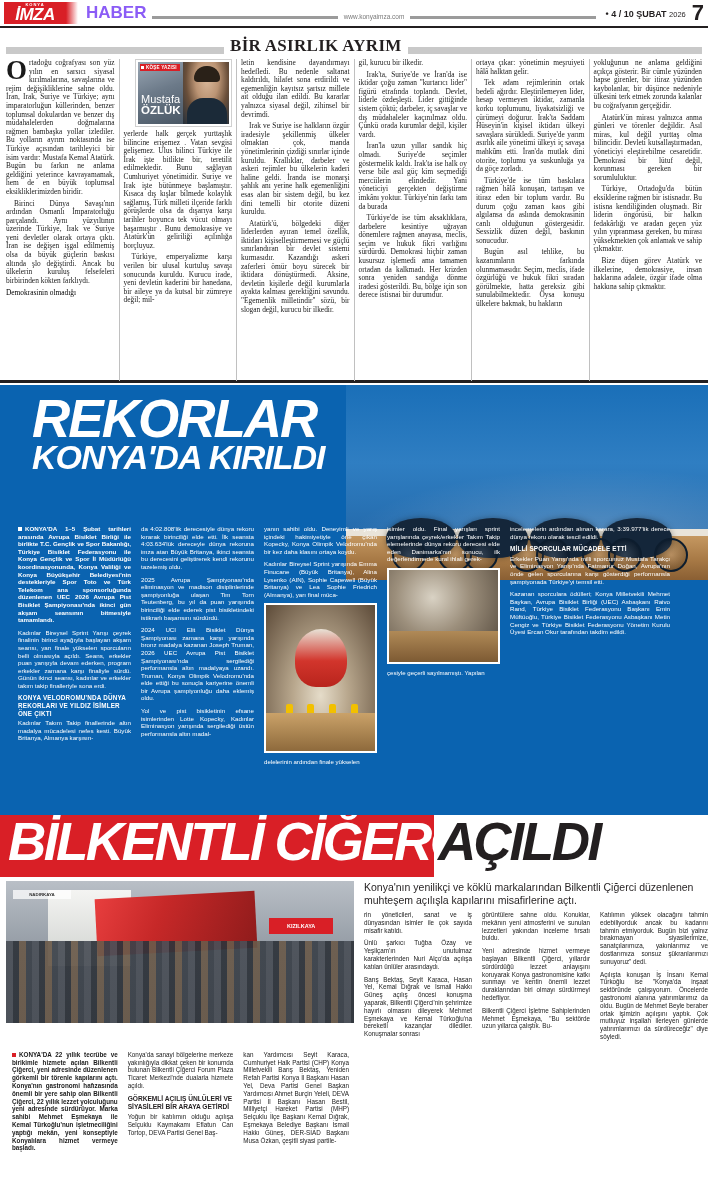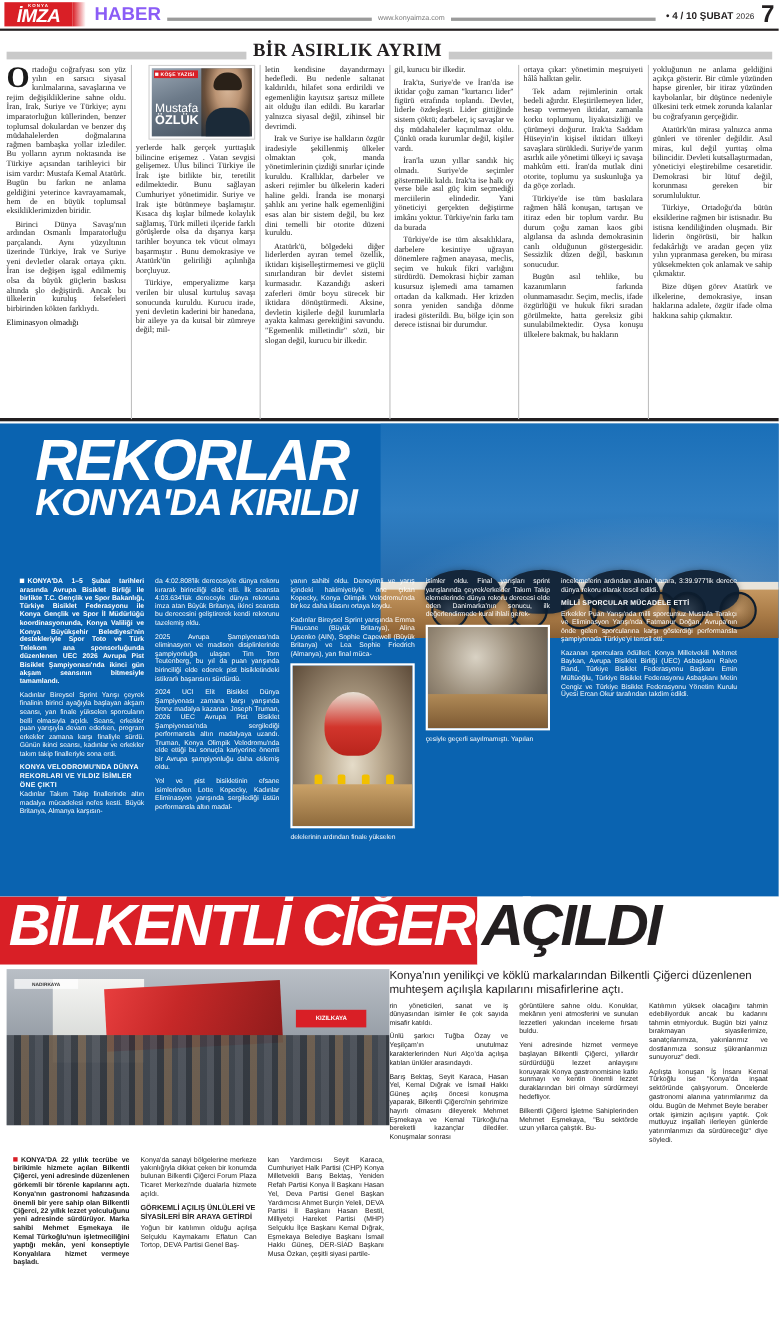--- a/index.html
+++ b/index.html
@@ -238,21 +238,21 @@
   }
   .acildi-txt {
     position:absolute; left:4px; top:-2px;
     font-family:"Liberation Sans", sans-serif;
     font-size:53px; font-weight:bold; font-style:italic; color:#231f20;
     line-height:58px; letter-spacing:-2.5px; white-space:nowrap;
   }
 
   
   .bottom-wrap { position:relative; padding: 4px 6px 0 6px; }
-  .bottom-top { display:flex; }
+  .bottom-top { display:flex; gap:10px; }
   .photo-big {
     flex:0 0 348px; height:142px; border:0; position:relative; overflow:hidden;
     background:
       linear-gradient(180deg,#b9bfc6 0%, #8e969f 55%, #6e757d 100%);
   }
   .pb-crowd {
     position:absolute; left:0; right:0; bottom:0; height:58%;
     background: repeating-linear-gradient(90deg,
       #4a4f57 0px, #4a4f57 7px, #2e333a 7px, #2e333a 13px,
       #6a5a4a 13px, #6a5a4a 20px, #3b4149 20px, #3b4149 26px);
@@ -345,21 +345,21 @@
       <div class="head-bar right"></div>
     </div>
 
     <div class="top-cols">
 
       <div class="tcol">
         <div class="divider"></div>
         <p class="dropcap noind">Ortadoğu coğrafyası son yüz yılın en sarsıcı siyasal kırılmalarına, savaşlarına ve rejim değişikliklerine sahne oldu. İran, Irak, Suriye ve Türkiye; aynı imparatorluğun küllerinden, benzer toplumsal dokulardan ve benzer dış müdahalelerden doğmalarına rağmen bambaşka yollar izlediler. Bu yolların ayrım noktasında ise Türkiye açısından tarihleyici bir isim vardır: Mustafa Kemal Atatürk. Bugün bu farkın ne anlama geldiğini yeterince kavrayamamak, hem de en büyük toplumsal eksikliklerimizden biridir.</p>
         <p>Birinci Dünya Savaşı'nın ardından Osmanlı İmparatorluğu parçalandı. Aynı yüzyıltının üzerinde Türkiye, Irak ve Suriye yeni devletler olarak ortaya çıktı. İran ise değişen işgal edilmemiş olsa da büyük güçlerin baskısı altında şlo değiştirdi. Ancak bu ülkelerin kuruluş felsefeleri birbirinden kökten farklıydı.</p>
         <div class="democrasinin">
-          <span>Eliminasyon                  olmadığı</span>
+          <span>Demokrasinin                  olmadığı</span>
         </div>
       </div>
 
       <div class="tcol">
         <div class="divider"></div>
         <div class="col-card">
           <div class="col-card-inner">
             <div class="kose-tag">
               <span class="sq"></span><span>KÖŞE YAZISI</span>
             </div>

